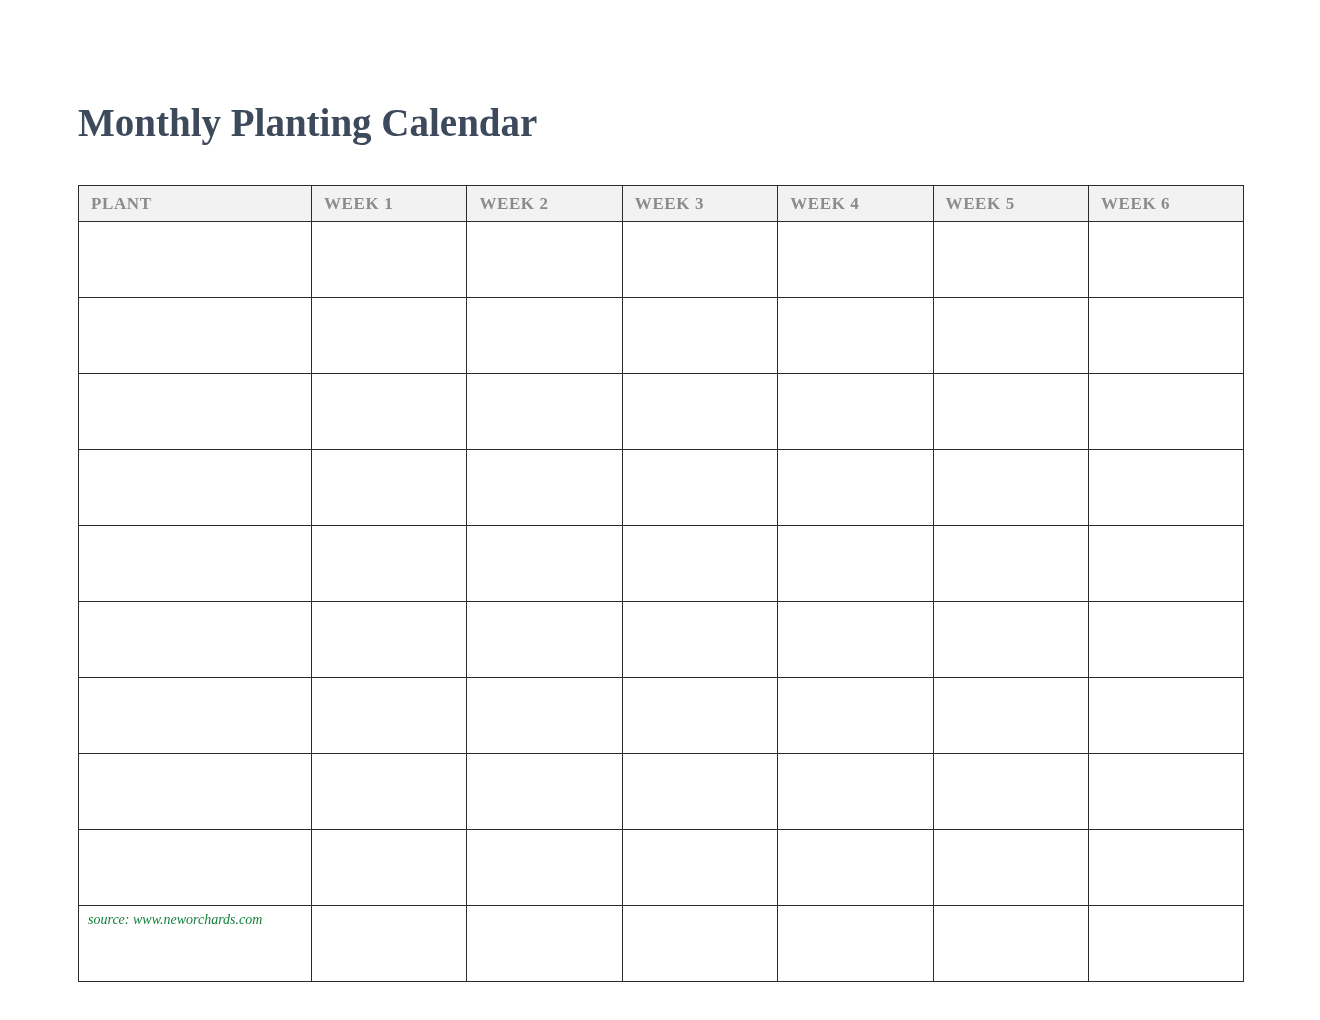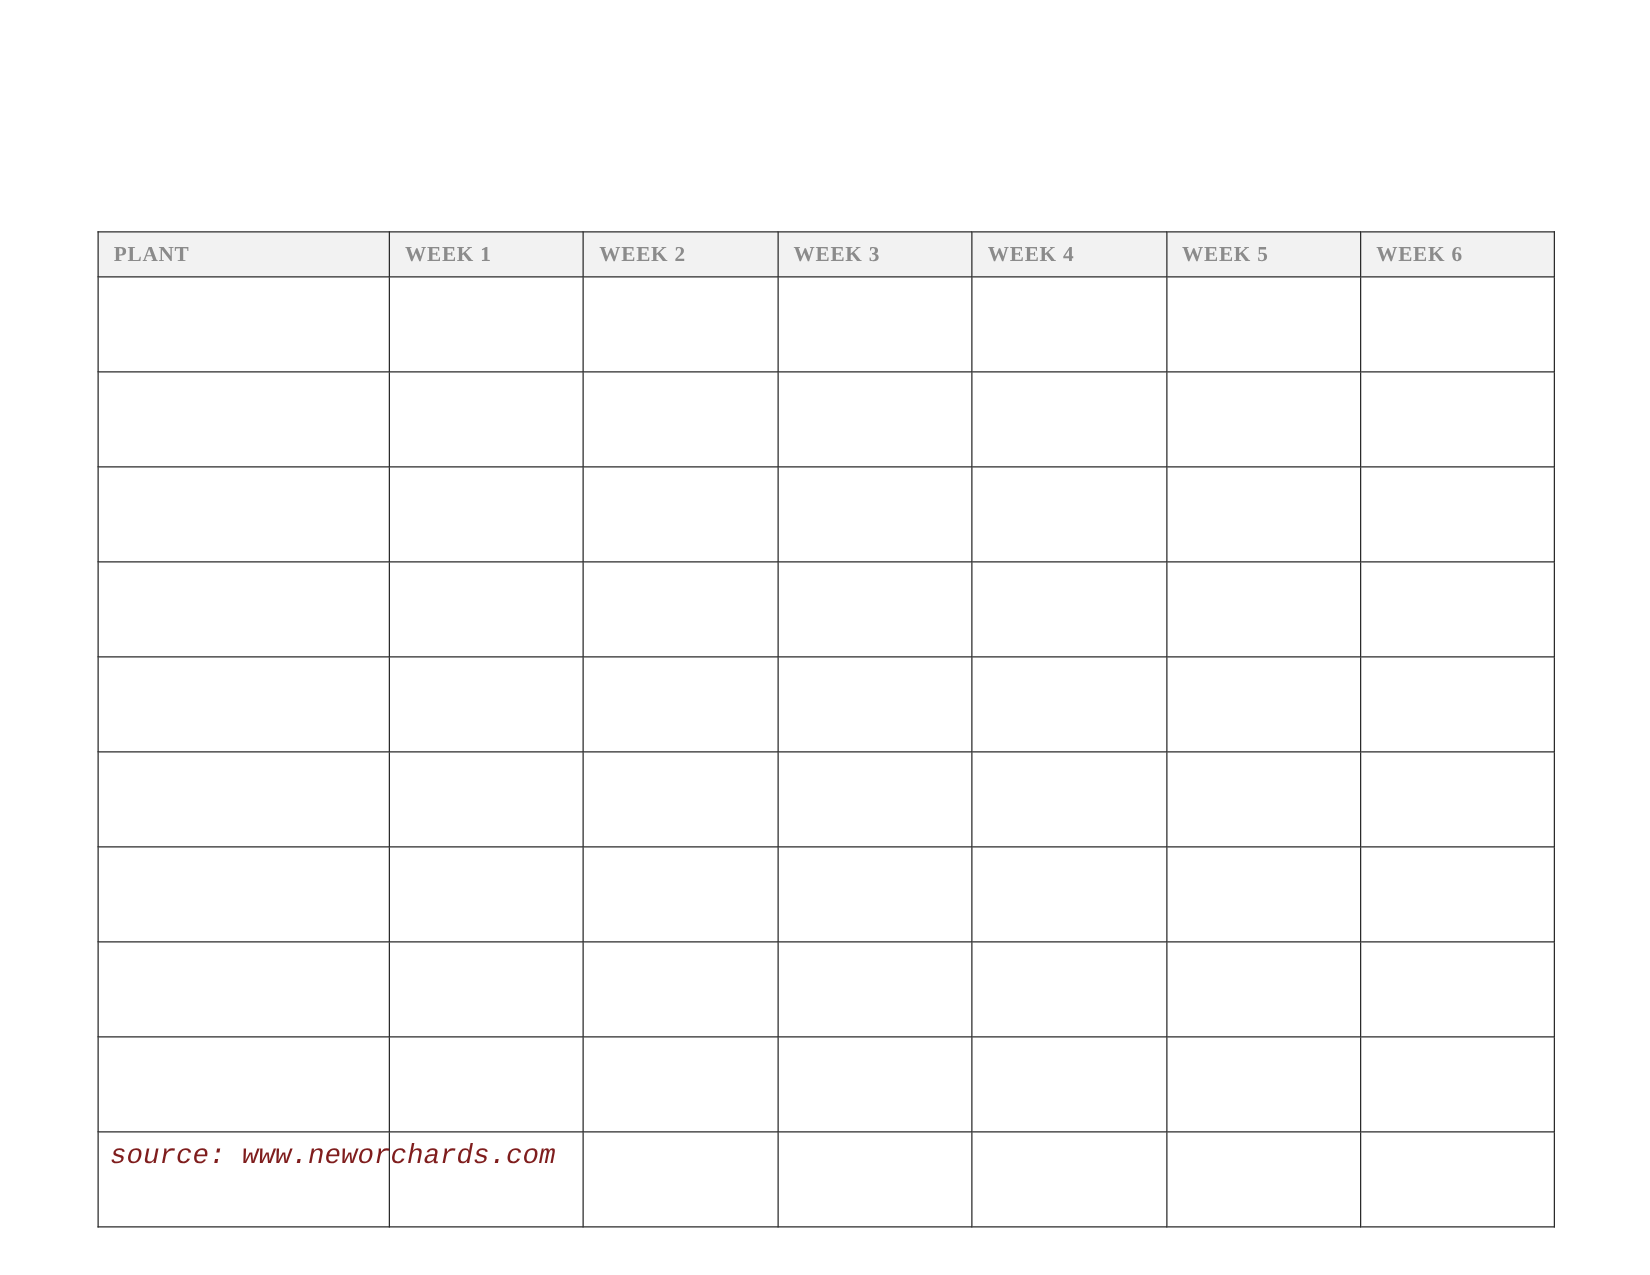--- a/index.html
+++ b/index.html
@@ -90,32 +90,33 @@
     font-size: 16px;
     color: #2b2b2b;
     padding: 4px 8px;
   }
   col.c-plant { width: 233px; }
   col.c-week  { width: 155.4px; }
   .source {
     position: absolute;
     left: 88px;
     top: 912px;
-    font-family: Liberation Mono, monospace;
+    font-family: Liberation Serif, serif;
     font-style: italic;
-    font-size: 22px;
-    color: #7f1d1d;
+    font-size: 14px;
+    color: #15803d;
   }
 </style>
 </head>
 <body>
 
 <div class="page">
 
   <div class="header">
+    <div class="doc-title">Monthly Planting Calendar</div>
   </div>
 
   <div class="table-wrap">
     <table class="cal">
       <colgroup>
         <col class="c-plant">
         <col class="c-week">
           <col class="c-week">
           <col class="c-week">
         <col class="c-week">

